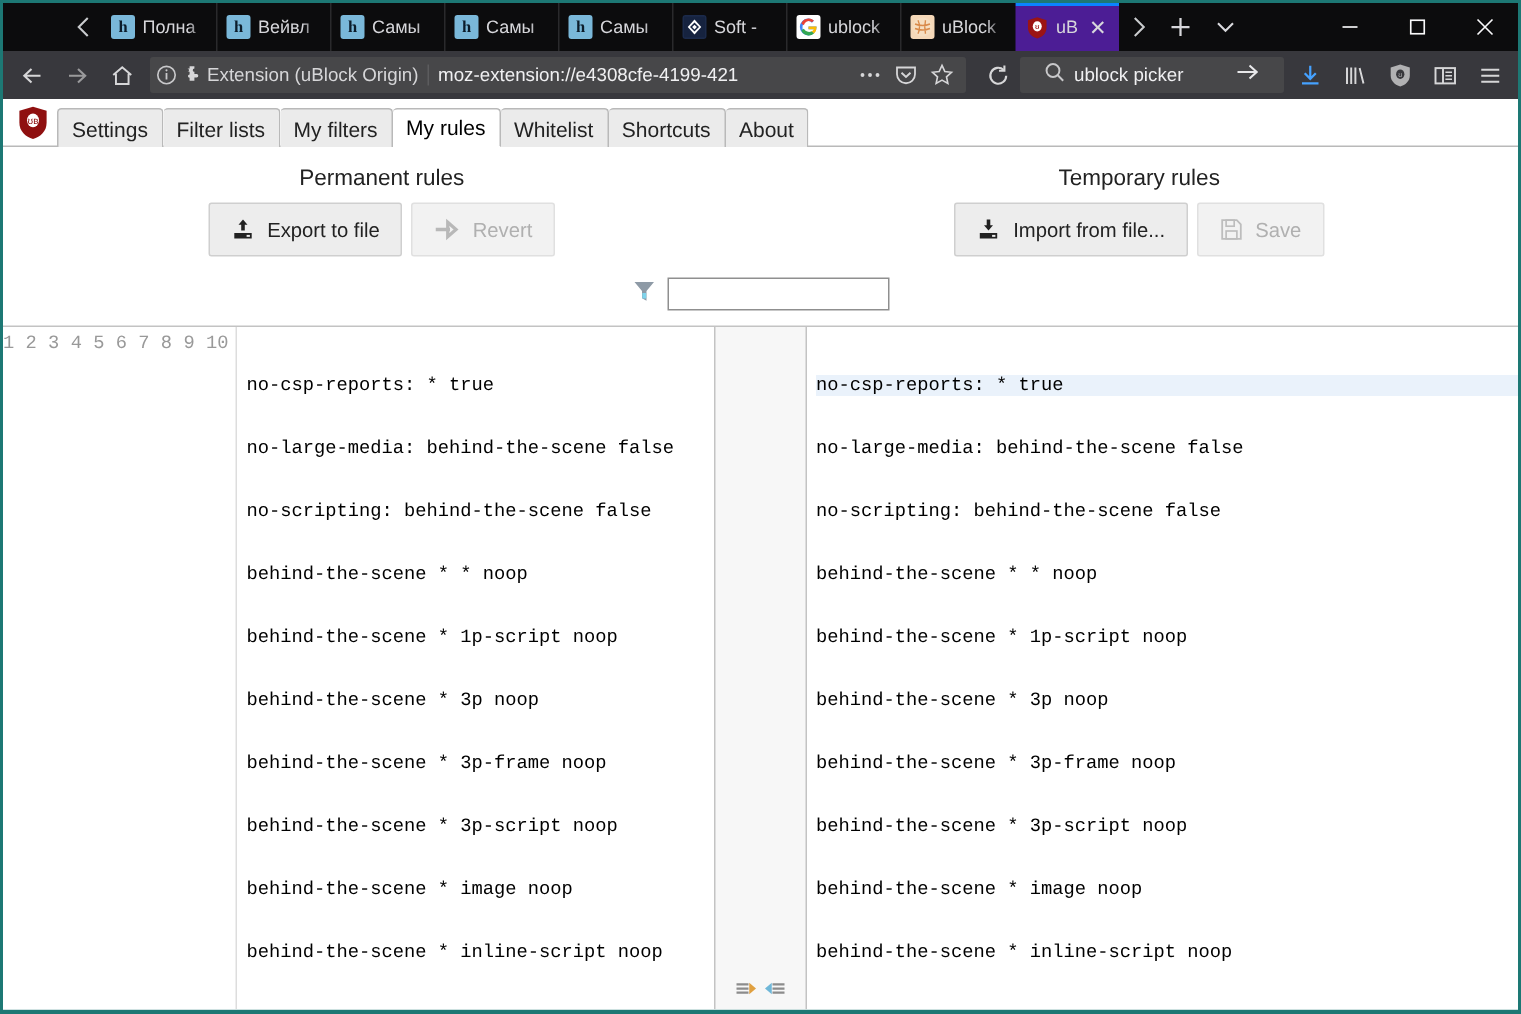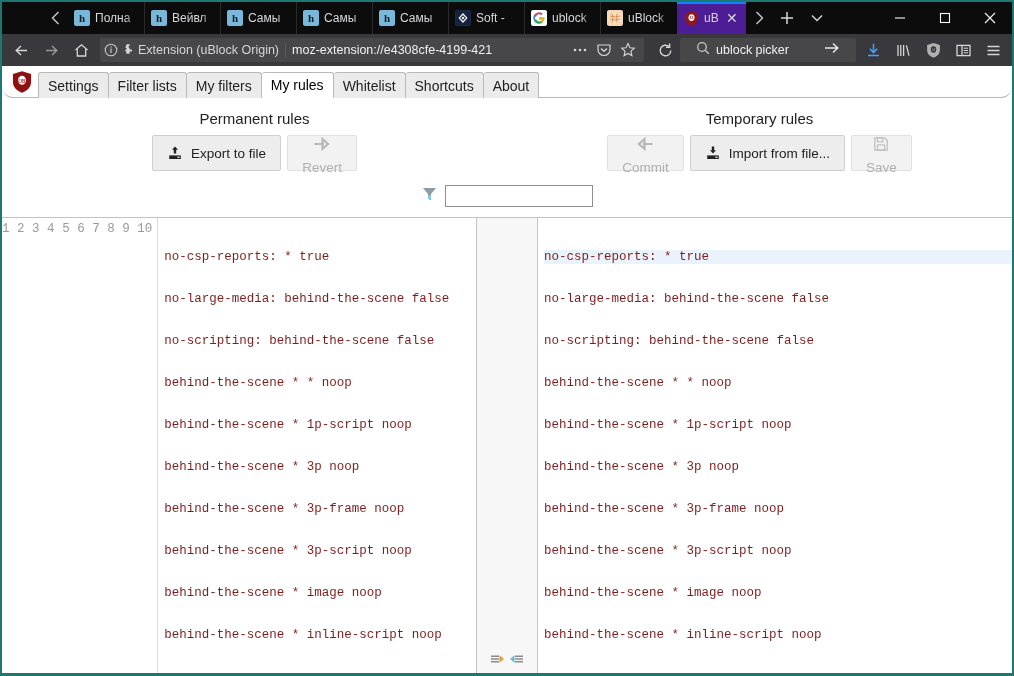--- a/index.html
+++ b/index.html
@@ -142,21 +142,20 @@
   .searchbar .stext { color: #f0f0f2; font-size: 12.5px; flex: 1 1 auto; padding-left: 6px; }
 
   
   .page { flex: 1 1 auto; background: #fff; overflow: hidden; display: flex; flex-direction: column; }
   .ub-tabbar {
     height: 32px; flex: 0 0 32px;
     background: #fff;
     border-bottom: 1px solid #b9b9b9;
     display: flex; align-items: flex-end;
     padding-left: 4px;
-    border-radius: 11px;
   }
   .ub-logo {
     width: 24px; height: 26px; flex: 0 0 24px;
     margin: 0 4px 2px 4px;
     display: flex; align-items: center; justify-content: center;
   }
   .ub-tab {
     height: 26px;
     padding: 0 9px;
     display: flex; align-items: center;
@@ -188,21 +187,21 @@
   .btnrow { display: flex; gap: 6px; }
   .ubbtn {
     display: flex; align-items: center; gap: 8px;
     height: 36px; padding: 0 14px;
     font-size: 13.5px;
     border: 1px solid #cfcfcf;
     border-radius: 2px;
     background: #ededed;
     color: #222;
   }
-  .ubbtn.disabled { background: #f2f2f2; color: #b0b0b0; border-color: #e0e0e0; flex-direction: column; }
+  .ubbtn.disabled { background: #f2f2f2; color: #b0b0b0; border-color: #e0e0e0; }
   .ubbtn .bico { display: flex; align-items: center; }
 
   .filterrow {
     display: flex; align-items: center; justify-content: center;
     gap: 8px; margin: 14px 0 10px 0;
   }
   .filter-input {
     width: 148px; height: 22px;
     border: 1px solid #8f8f8f;
     background: #fff;
@@ -231,21 +230,21 @@
     color: #999;
     padding: 4px 5px 0 0;
     border-right: 1px solid #ddd;
     user-select: none;
     min-width: 30px;
     background: #fff;
   }
   .code {
     flex: 1 1 auto;
     padding: 4px 0 0 6px;
-    color: #7f1d1d;
+    color: #000000;
     white-space: pre;
     overflow: hidden;
   }
   .code .ln { display: block; height: 14px; }
   .code .ln.cursor { background: #eaf2fb; }
   .divider {
     flex: 0 0 62px;
     background: #f7f7f7;
     border-left: 1px solid #c3c3c3;
     border-right: 1px solid #c3c3c3;
@@ -550,28 +549,20 @@
                 </svg>
               </span>
               <span>Revert</span>
             </div>
           </div>
         </div>
 
         <div class="ruleset-col">
           <div class="ruleset-title">Temporary rules</div>
           <div class="btnrow">
-            <div class="ubbtn disabled">
-              <span class="bico">
-                <svg width="18" height="16" viewBox="0 0 18 16">
-                  <path d="M16.5 8 H7 M8.5 3.2 L3 8 L8.5 12.8 Z" fill="none" stroke="#b8b8b8" stroke-width="2.2"></path>
-                </svg>
-              </span>
-              <span>Commit</span>
-            </div>
             <div class="ubbtn">
               <span class="bico">
                 <svg width="16" height="16" viewBox="0 0 16 16">
                   <path d="M6.8 1.4 H9.2 V5.2 H11 L8 8.6 L5 5.2 H6.8 Z" fill="#222"></path>
                   <path d="M2.2 10.4 H13.8 V14 H2.2 Z" fill="#222"></path>
                   <rect x="10.4" y="11.6" width="2.2" height="1.3" fill="#ededed"></rect>
                 </svg>
               </span>
               <span>Import from file...</span>
             </div>

